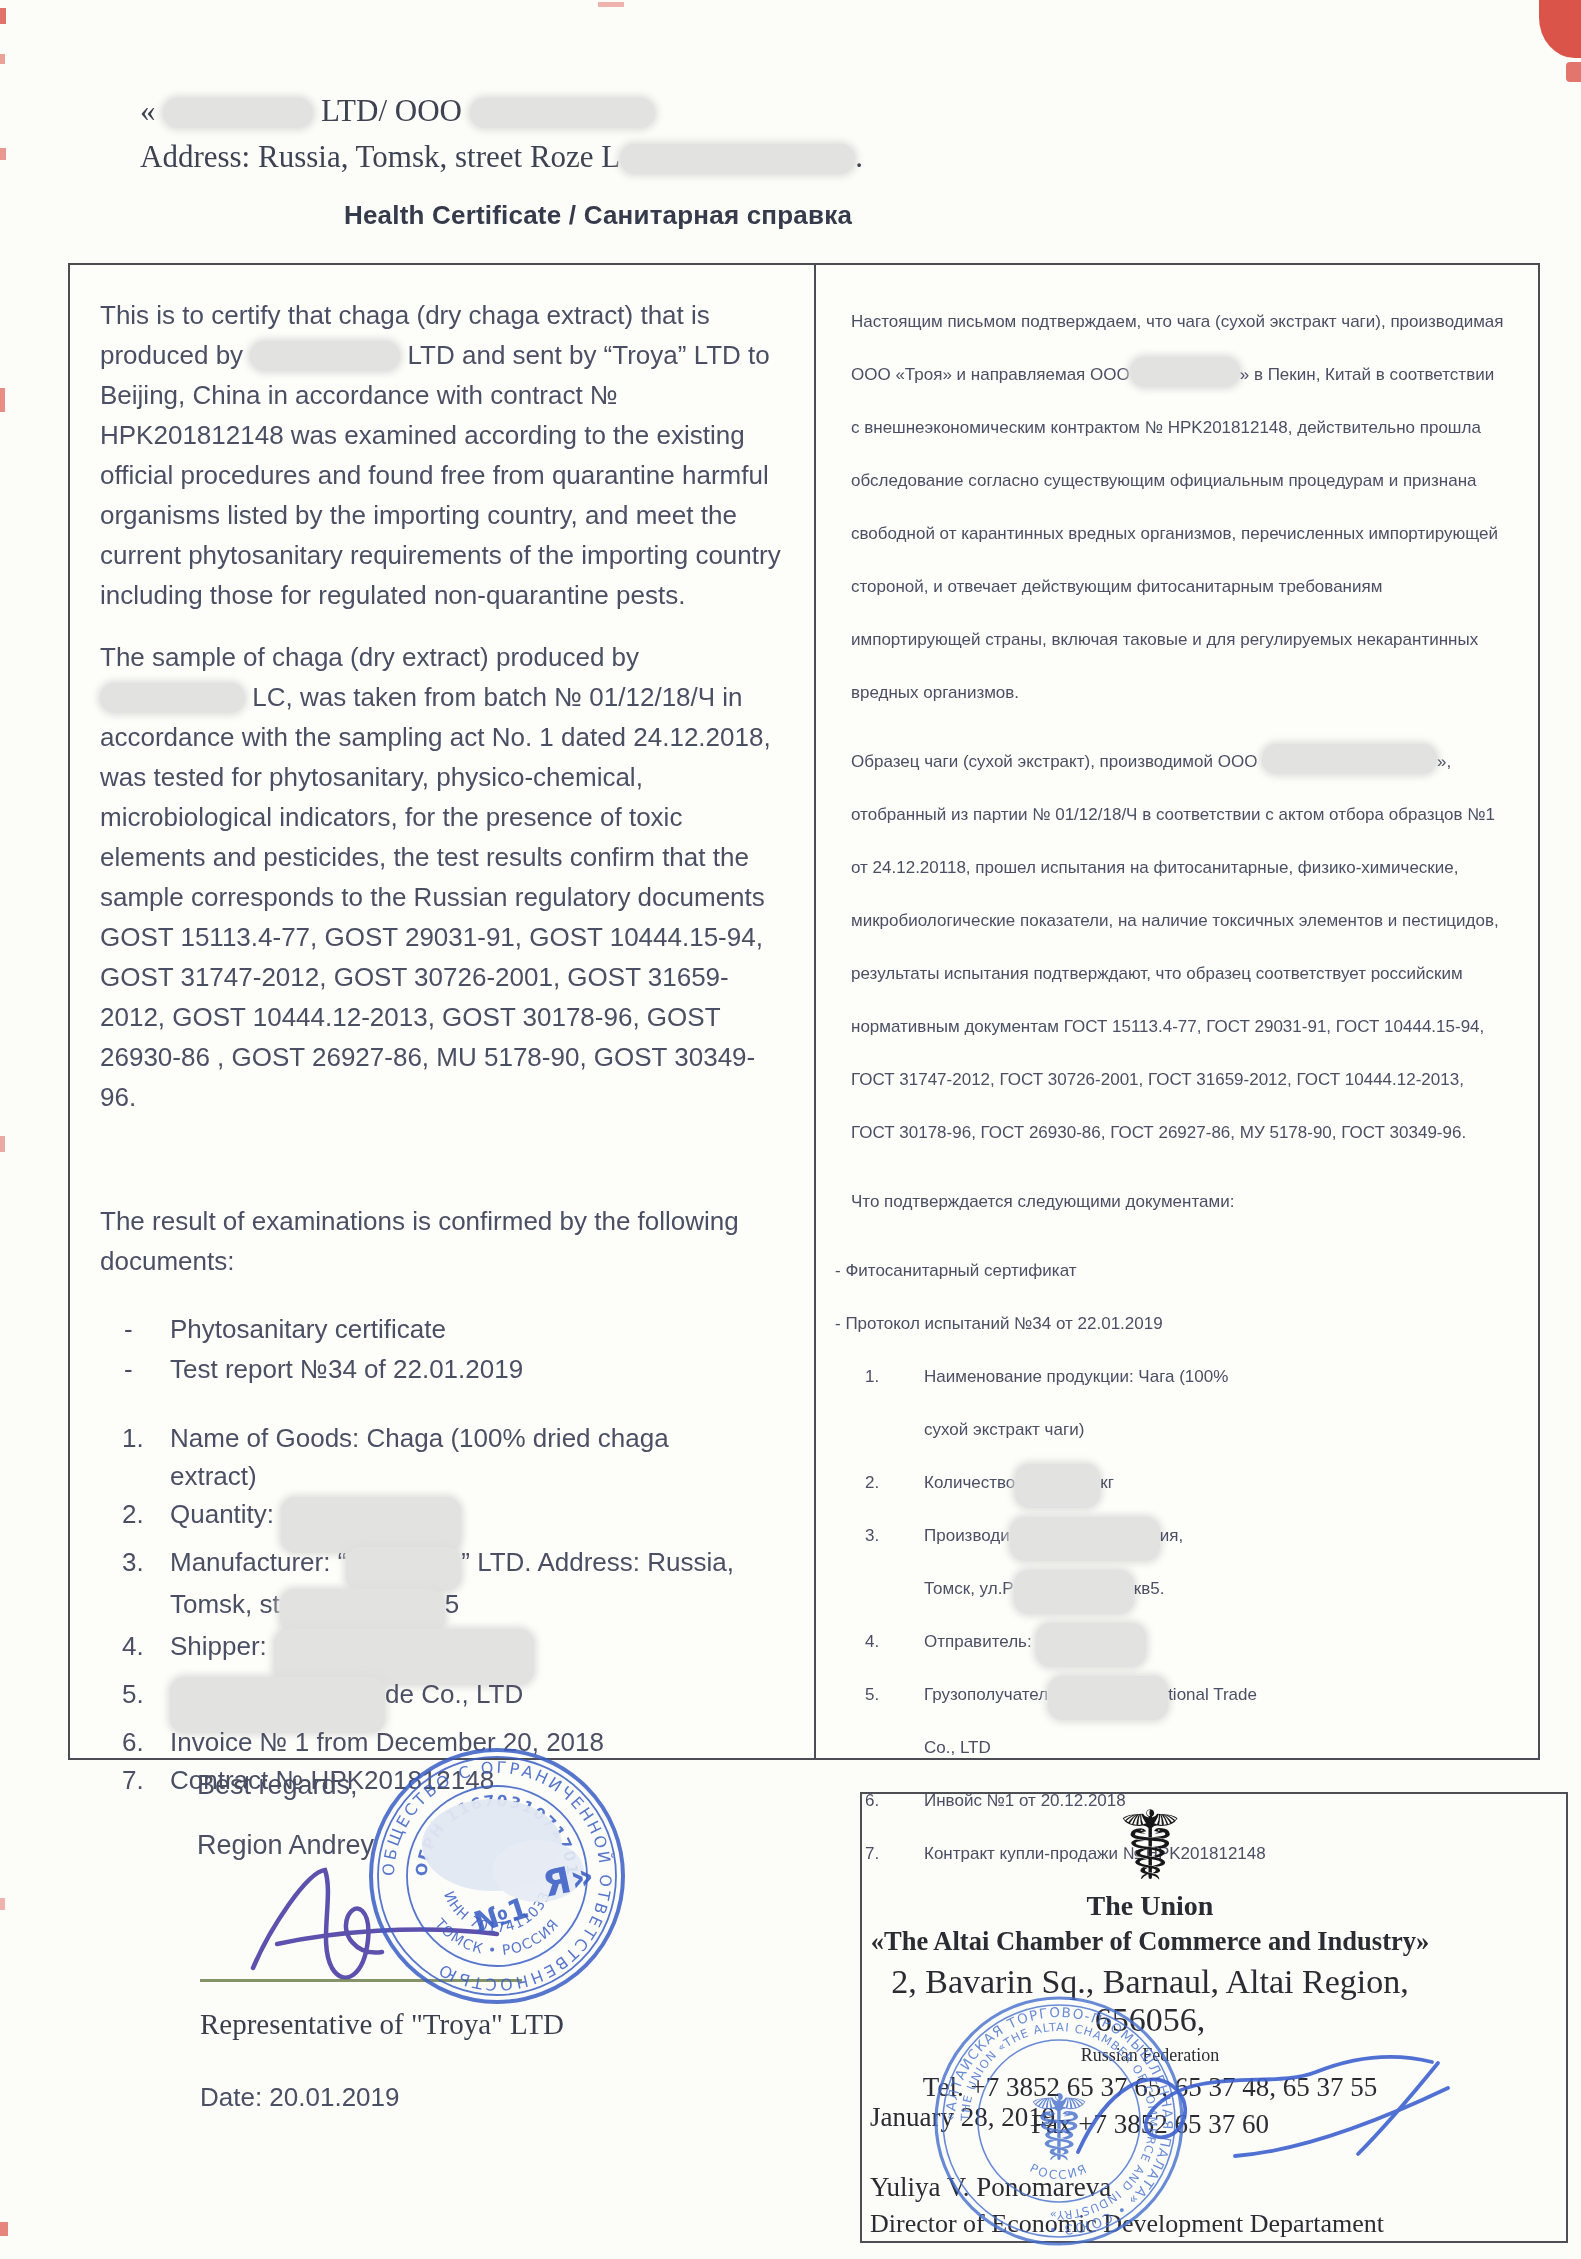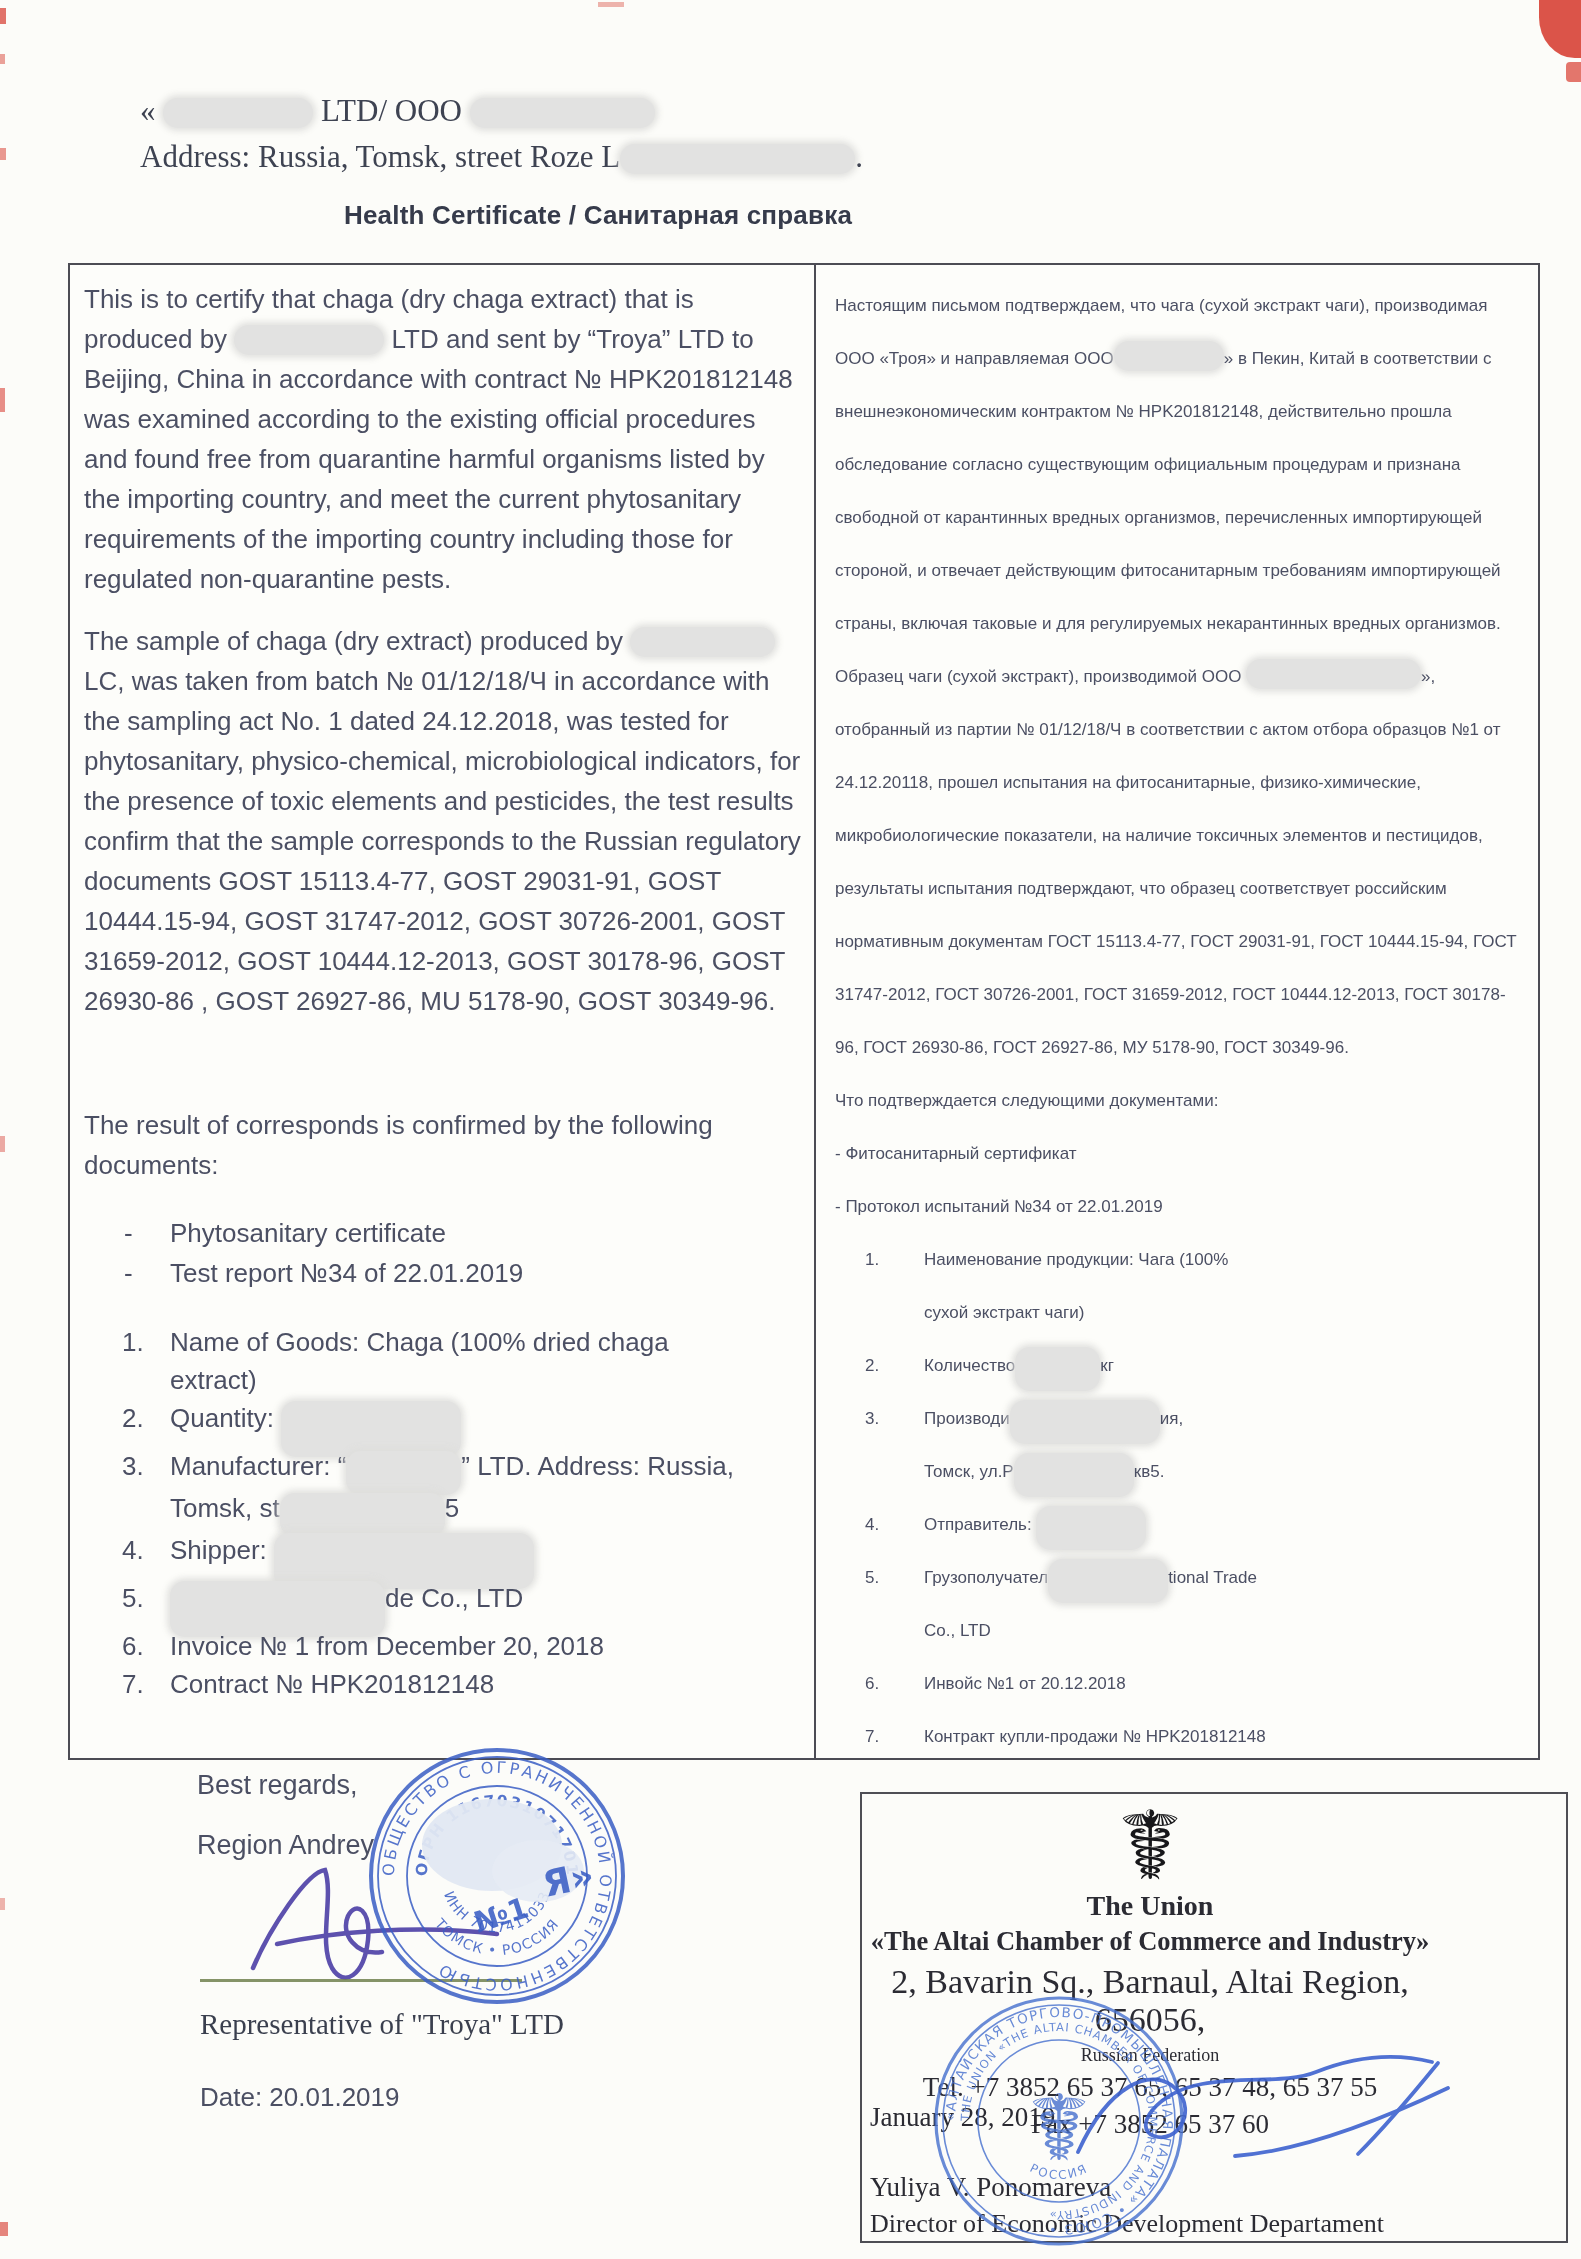--- a/index.html
+++ b/index.html
@@ -23,21 +23,21 @@
   .xtall{height:56px;vertical-align:-20px;margin-top:-8px;margin-bottom:-10px;}
   .w85{width:85px}.w110{width:110px}.w115{width:115px}.w120{width:120px}.w145{width:145px}
   .w150{width:150px}.w165{width:165px}.w175{width:175px}.w180{width:180px}.w185{width:185px}
   .w215{width:215px}.w235{width:235px}.w260{width:260px}
   
   .cert-table{position:absolute;left:68px;top:263px;width:1472px;height:1497px;
               border:2px solid #4c4c54;display:flex;box-sizing:border-box;background:rgba(255,255,255,.25);}
   .cell-en{width:746px;box-sizing:border-box;border-right:2px solid #4c4c54;
            padding:14px 10px 0 14px;font-size:26px;line-height:40px;}
   .cell-ru{flex:1;box-sizing:border-box;padding:14px 16px 0 19px;font-size:17px;line-height:53px;}
-  .cell-en p,.cell-ru p{margin:0;}
+  .cell-en p,.cell-ru p{margin:16px;}
   .cell-en .p1{margin-bottom:22px;}
   .cell-en .p2{margin-bottom:84px;}
   .cell-en .p3{margin-bottom:28px;}
   .dash-list{margin-bottom:30px;}
   .dash-item{position:relative;padding-left:86px;}
   .dash-item .dash{position:absolute;left:40px;top:0;}
   .num-item{position:relative;padding-left:86px;}
   .cell-en .num-item{line-height:38px;}
   .num-item .num{position:absolute;left:38px;top:0;}
   .cell-ru .num-item{padding-left:89px;}
@@ -78,21 +78,21 @@
       <span class="redact w185"></span></div>
     <div><span>Address: Russia, Tomsk, street Roze L</span><span class="redact w235"></span><span>.</span></div>
   </div>
 
   <div class="doc-title">Health Certificate / Санитарная справка</div>
 
   <div class="cert-table">
     <div class="cell-en">
       <p class="p1"><span>This is to certify that chaga (dry chaga extract) that is produced by </span><span class="redact w150"></span><span> LTD and sent by “Troya” LTD to Beijing, China in accordance with contract № HPK201812148 was examined according to the existing official procedures and found free from quarantine harmful organisms listed by the importing country, and meet the current phytosanitary requirements of the importing country including those for regulated non-quarantine pests.</span></p>
       <p class="p2"><span>The sample of chaga (dry extract) produced by </span><span class="redact w145"></span><span> LC, was taken from batch № 01/12/18/Ч in accordance with the sampling act No. 1 dated 24.12.2018, was tested for phytosanitary, physico-chemical, microbiological indicators, for the presence of toxic elements and pesticides, the test results confirm that the sample corresponds to the Russian regulatory documents GOST 15113.4-77, GOST 29031-91, GOST 10444.15-94, GOST 31747-2012, GOST 30726-2001, GOST 31659-2012, GOST 10444.12-2013, GOST 30178-96, GOST 26930-86 , GOST 26927-86, MU 5178-90, GOST 30349-96.</span></p>
-      <p class="p3">The result of corresponds is confirmed by the following documents:</p>
+      <p class="p3">The result of examinations is confirmed by the following documents:</p>
       <div class="dash-list">
         <div class="dash-item"><span class="dash">-</span><span>Phytosanitary certificate</span></div>
         <div class="dash-item"><span class="dash">-</span><span>Test report №34 of 22.01.2019</span></div>
       </div>
       <div>
         <div class="num-item">
             <span class="num">1.</span>
             <div>Name of Goods: Chaga (100% dried chaga</div>
             <div>extract)</div>
           </div>

